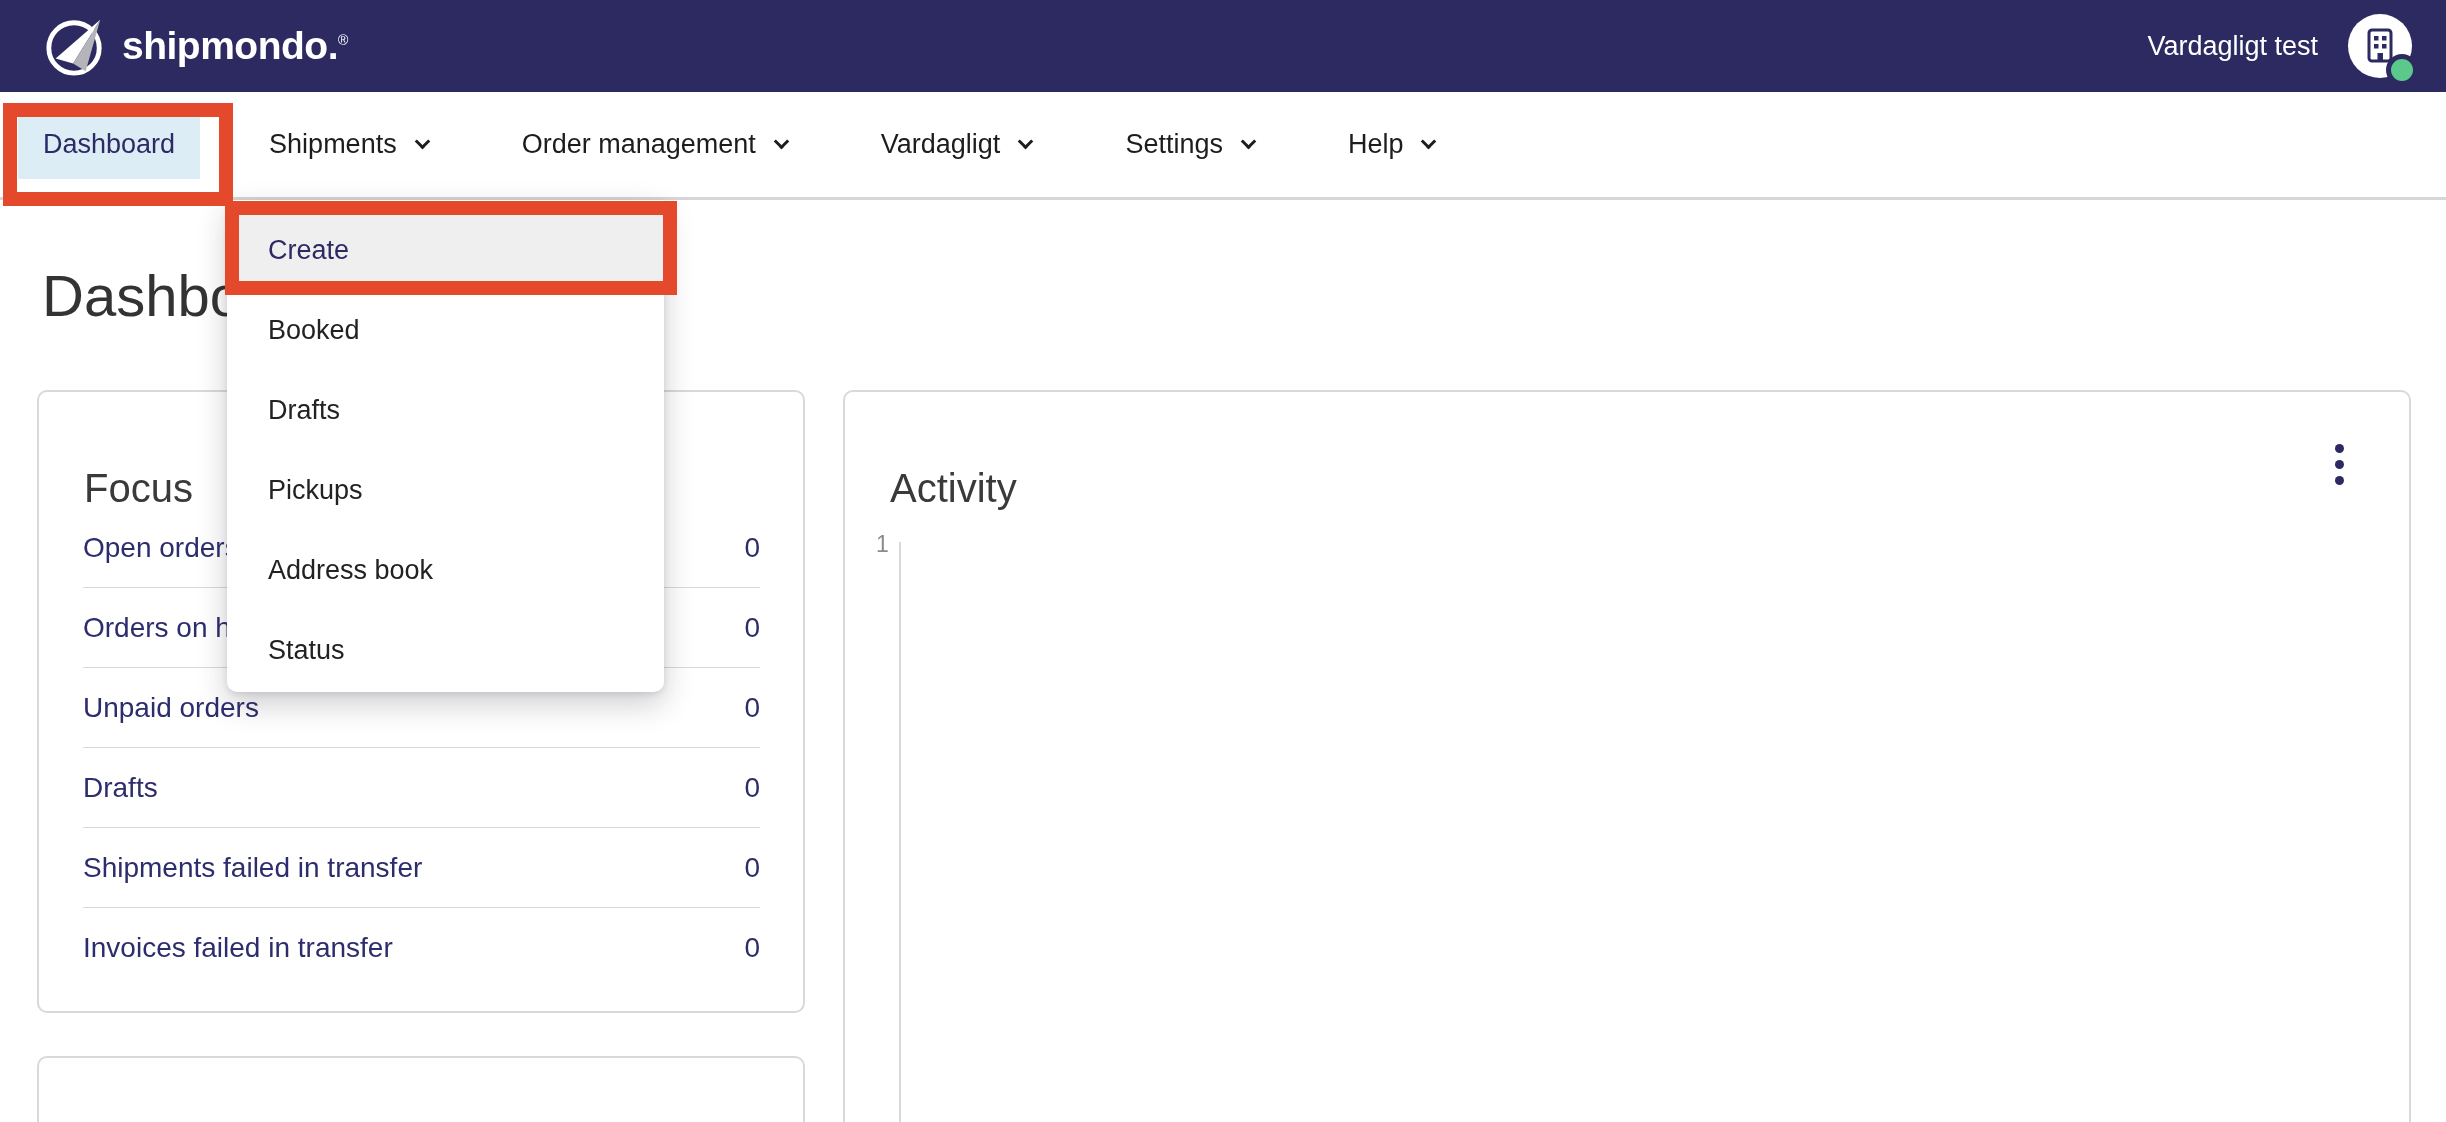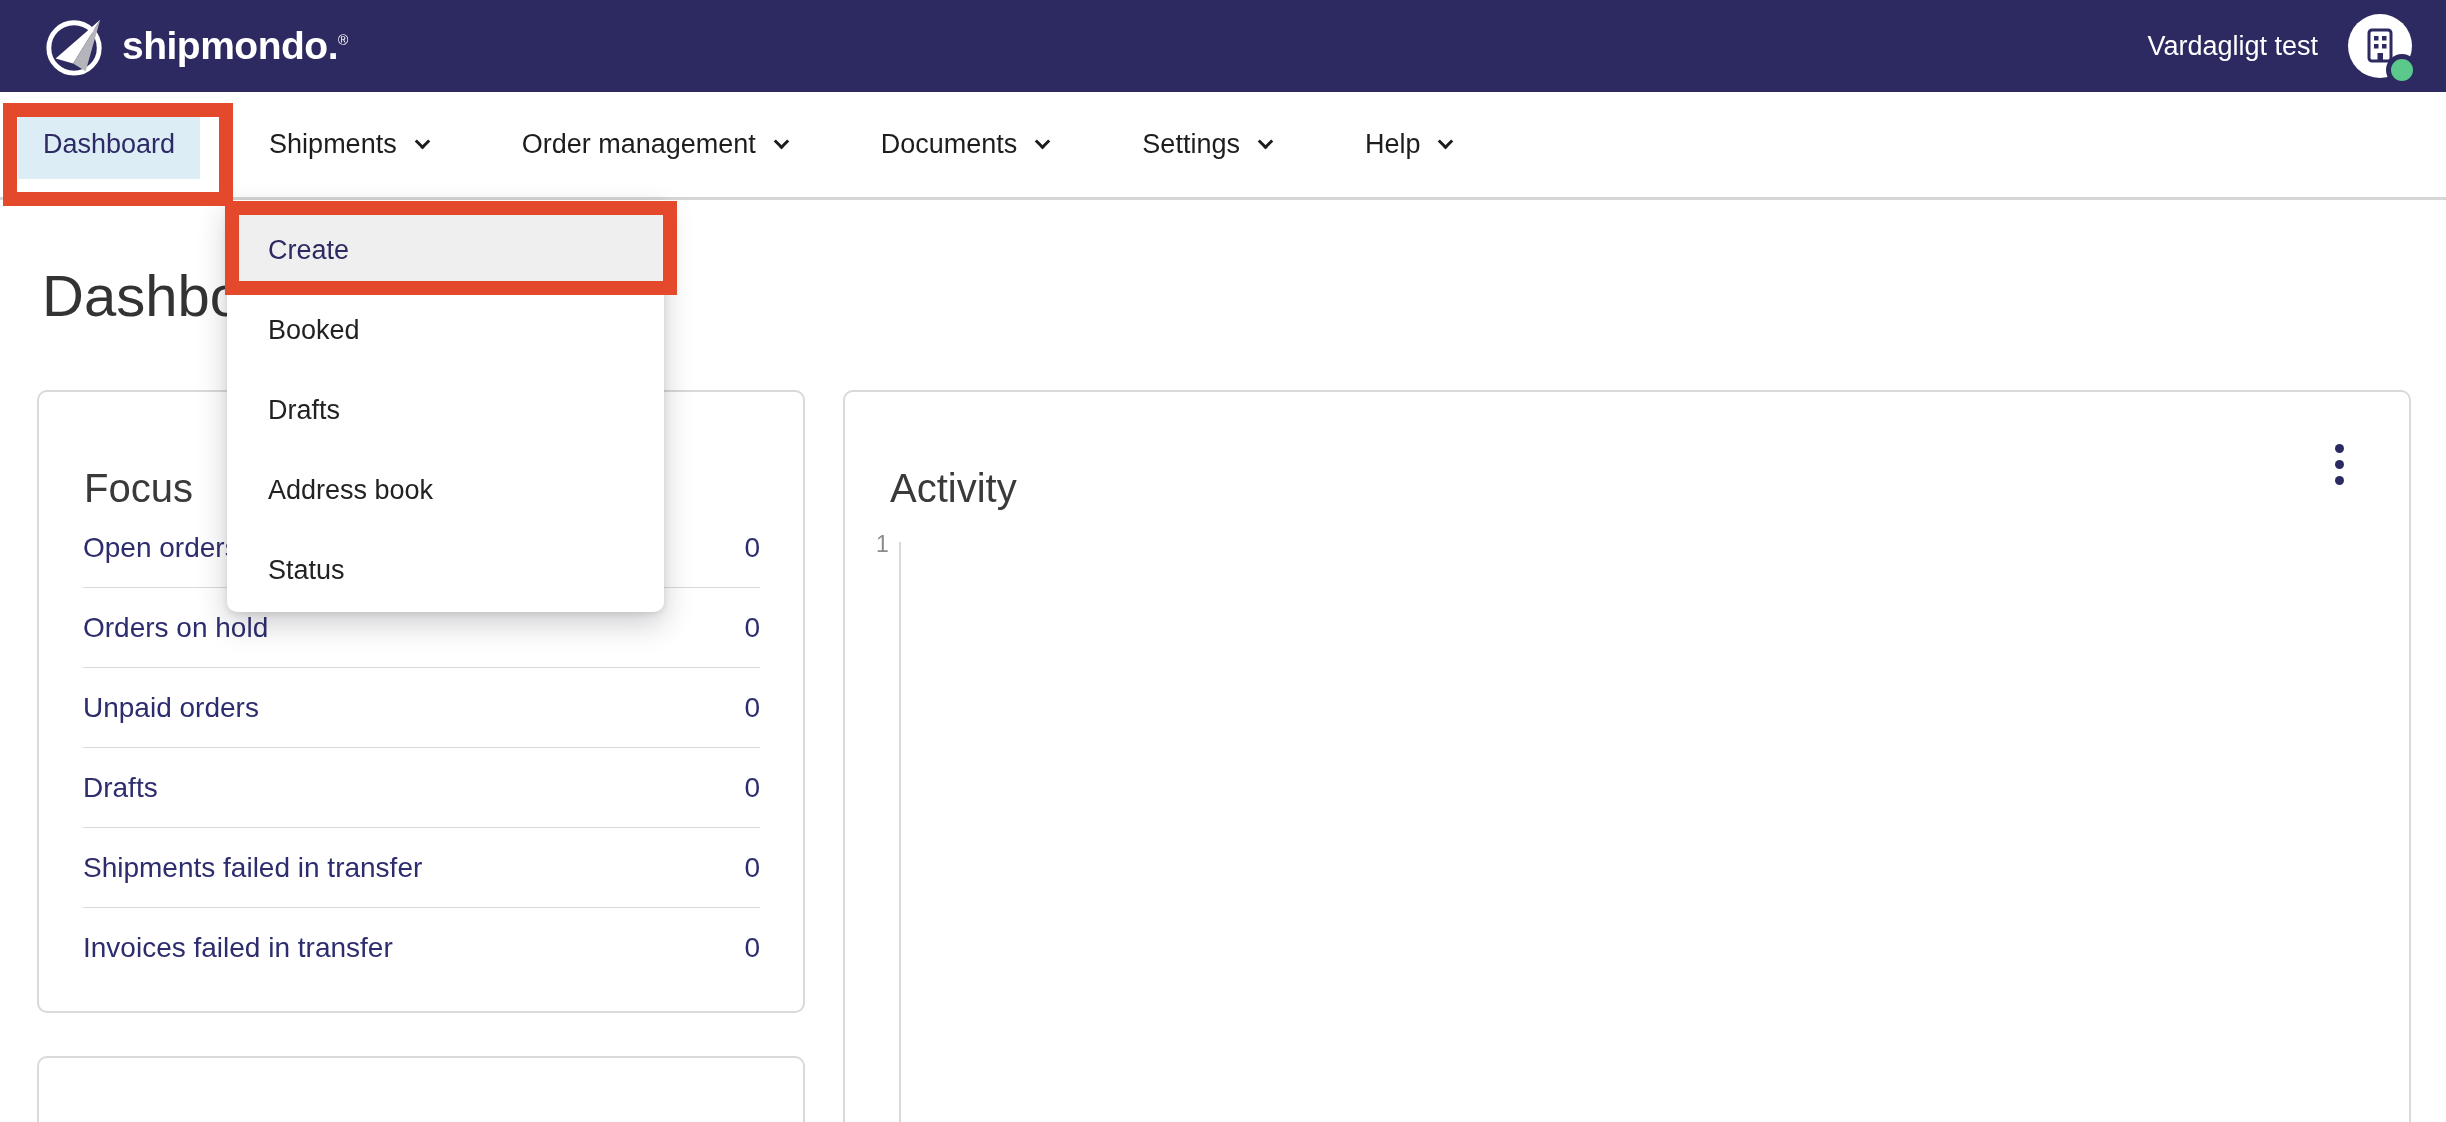--- a/index.html
+++ b/index.html
@@ -139,21 +139,21 @@
     </div>
     <div class="nav-item">
       <span>Shipments</span>
       <span class="chev"></span>
     </div>
     <div class="nav-item">
       <span>Order management</span>
       <span class="chev"></span>
     </div>
     <div class="nav-item">
-      <span>Documents</span>
+      <span>Vardagligt</span>
       <span class="chev"></span>
     </div>
     <div class="nav-item">
       <span>Settings</span>
       <span class="chev"></span>
     </div>
     <div class="nav-item">
       <span>Help</span>
       <span class="chev"></span>
     </div>
@@ -210,20 +210,23 @@
     <div class="menu-item hl">
       <span>Create</span>
     </div>
     <div class="menu-item">
       <span>Booked</span>
     </div>
     <div class="menu-item">
       <span>Drafts</span>
     </div>
     <div class="menu-item">
+      <span>Pickups</span>
+    </div>
+    <div class="menu-item">
       <span>Address book</span>
     </div>
     <div class="menu-item">
       <span>Status</span>
     </div>
   </div>
 
   <div class="anno anno-dashboard"></div>
   <div class="anno anno-create"></div>
 

